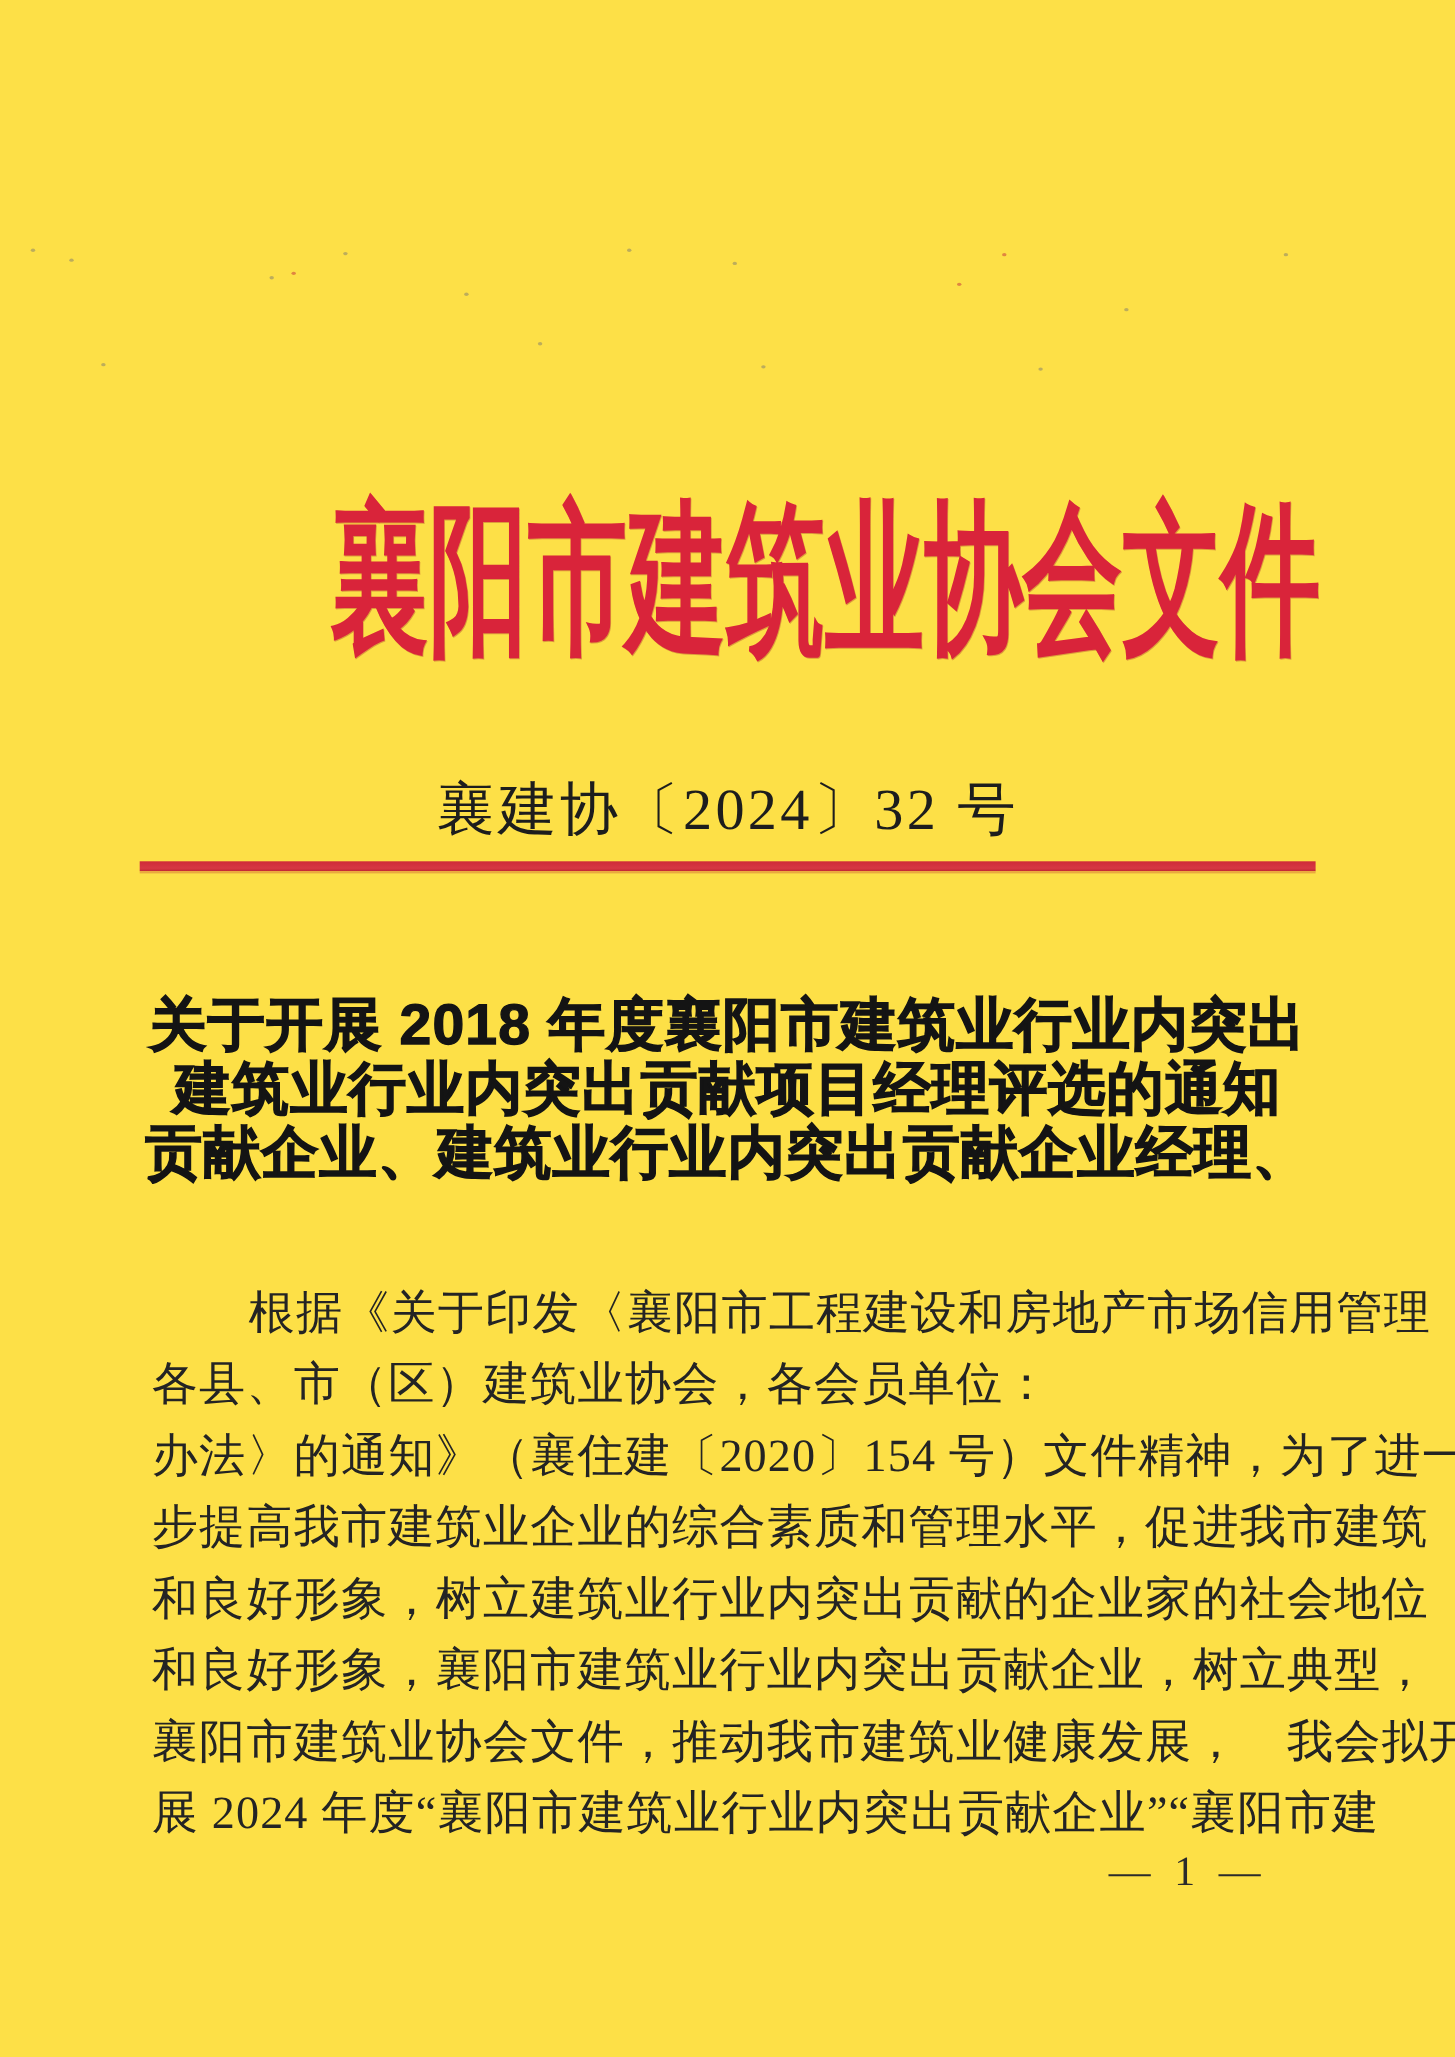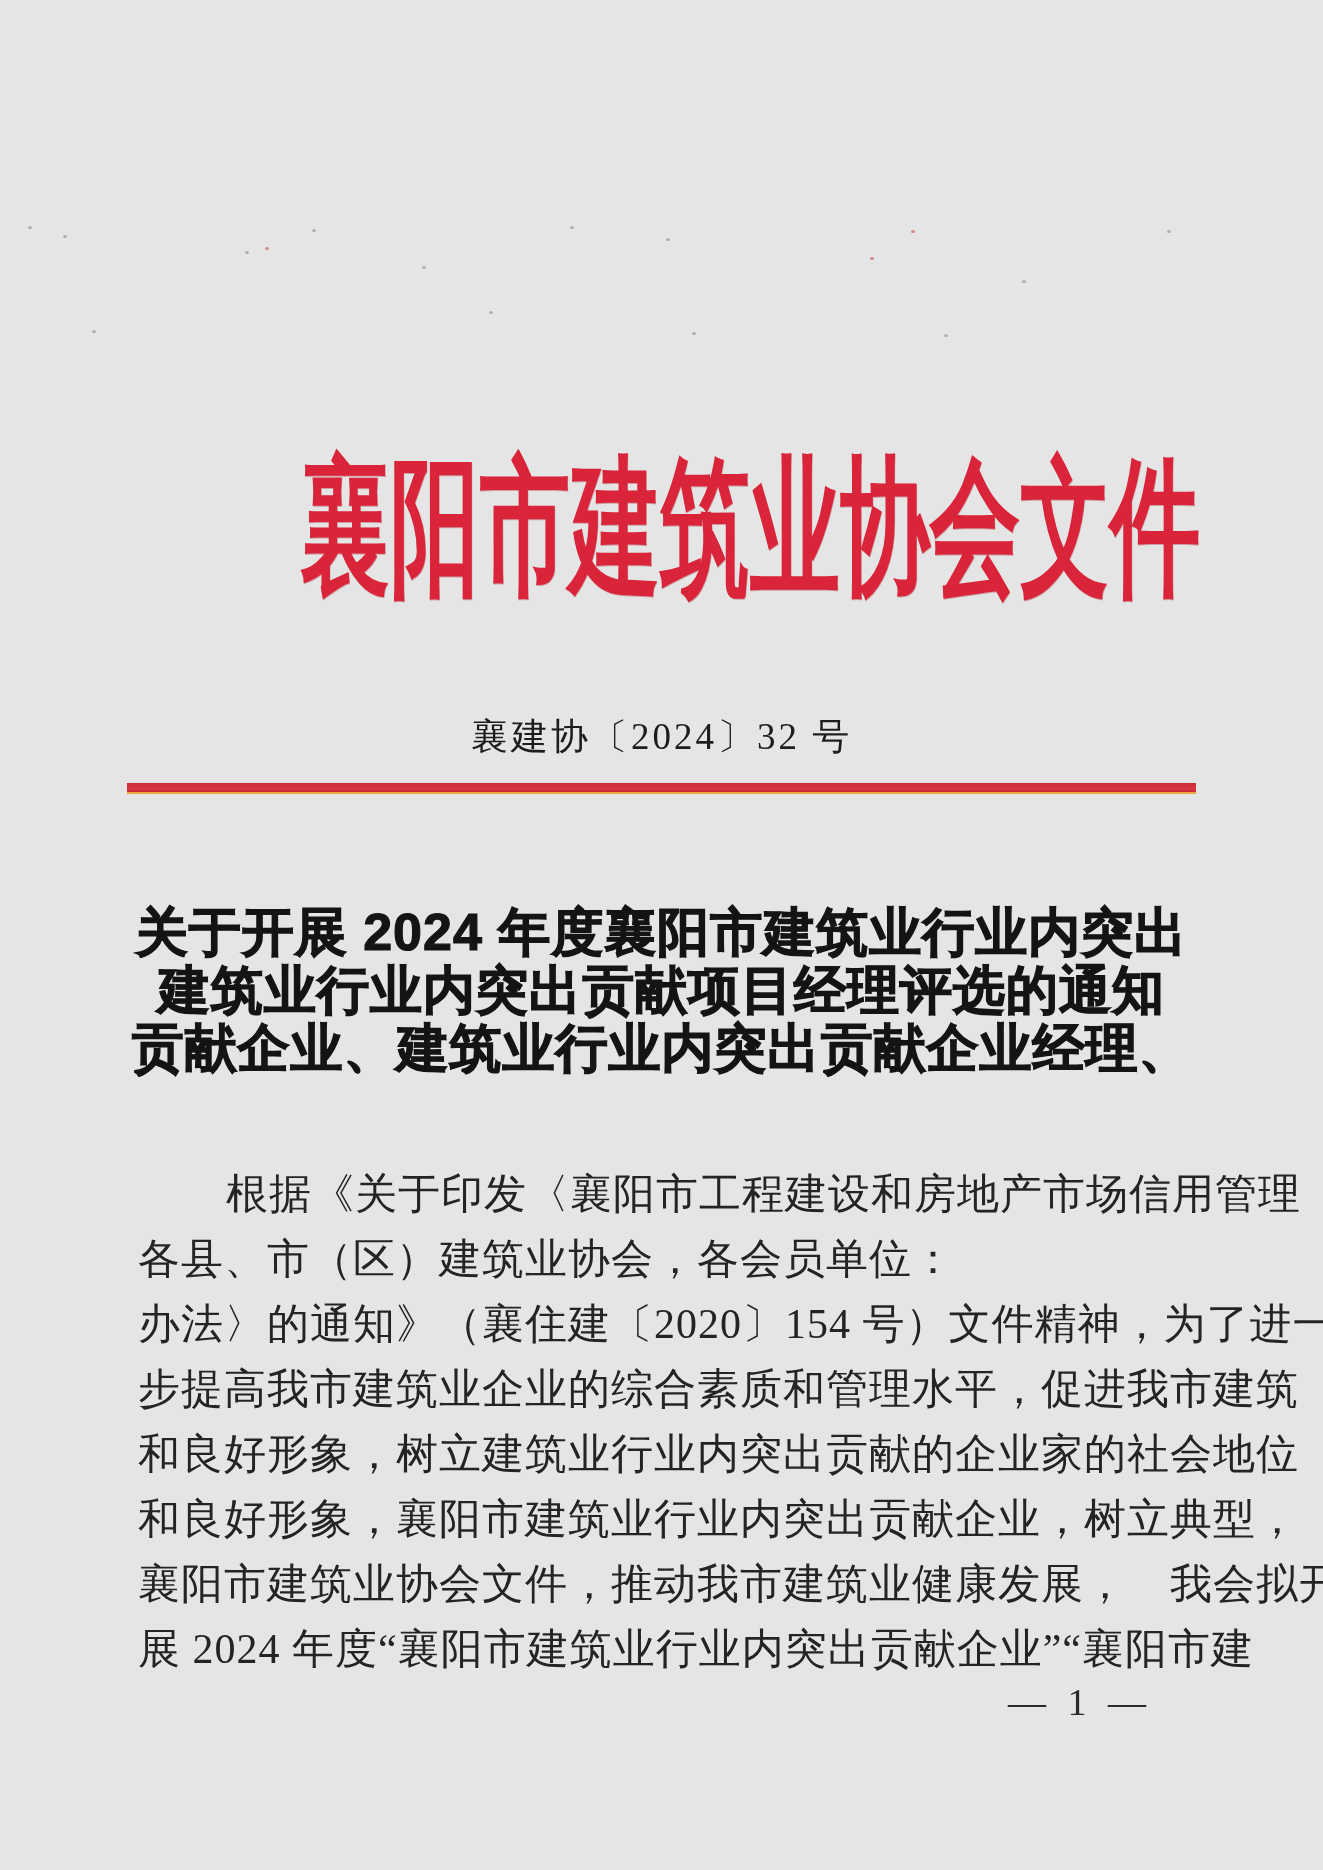--- a/index.html
+++ b/index.html
@@ -4,21 +4,21 @@
 <style>
   html, body {
     margin: 0;
     padding: 0;
     background: #ffffff;
   }
   #page {
     position: relative;
     width: 1323px;
     height: 1870px;
-    background: #e5e5e5;
+    background: #fde047;
     overflow: hidden;
     font-family: "Liberation Serif", "DejaVu Serif", serif;
     color: #222222;
   }
 
   
   .org-title {
     position: absolute;
     top: 448px;
     left: 0;
@@ -40,21 +40,21 @@
     text-shadow: 1px 1px 0 rgba(160, 30, 40, 0.35);
   }
 
   
   .doc-number {
     position: absolute;
     top: 710px;
     left: 0;
     width: 100%;
     text-align: center;
-    font-size: 37px;
+    font-size: 53px;
     line-height: 54px;
     color: #1d1d1d;
     letter-spacing: 3px;
   }
 
   
   .red-divider {
     position: absolute;
     top: 783px;
     left: 127px;
@@ -140,21 +140,21 @@
 
   <div class="org-title">
     <span class="stretch">襄阳市建筑业协会文件</span>
   </div>
 
   <div class="doc-number">襄建协〔2024〕32 号</div>
 
   <div class="red-divider"></div>
 
   <div class="notice-title">
-    <div>关于开展 2024 年度襄阳市建筑业行业内突出</div>
+    <div>关于开展 2018 年度襄阳市建筑业行业内突出</div>
     <div>建筑业行业内突出贡献项目经理评选的通知</div>
     <div>贡献企业、建筑业行业内突出贡献企业经理、</div>
   </div>
 
   <div class="body-block">
     <div class="body-line indent">根据《关于印发〈襄阳市工程建设和房地产市场信用管理</div>
     <div class="body-line">各县、市（区）建筑业协会，各会员单位：</div>
     <div class="body-line">办法〉的通知》（襄住建〔2020〕154 号）文件精神，为了进一</div>
     <div class="body-line">步提高我市建筑业企业的综合素质和管理水平，促进我市建筑</div>
     <div class="body-line">和良好形象，树立建筑业行业内突出贡献的企业家的社会地位</div>

